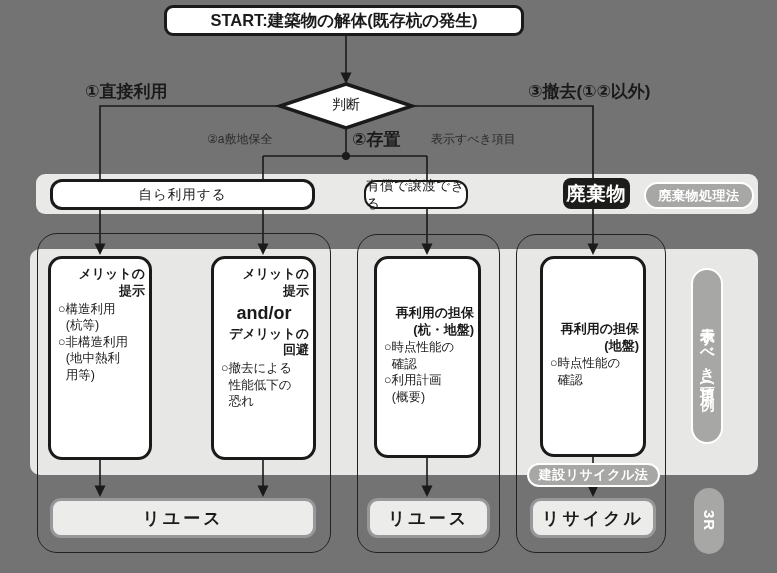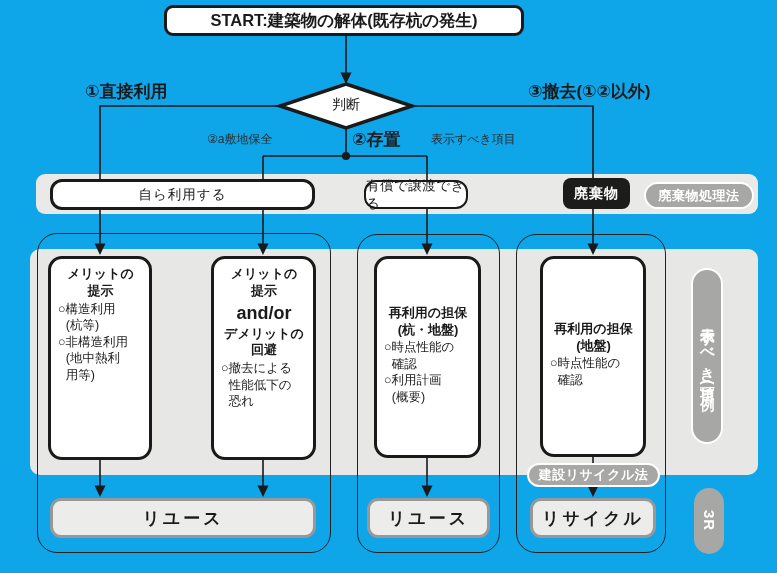--- a/index.html
+++ b/index.html
@@ -1,19 +1,19 @@
 <!DOCTYPE html>
 <html><head>
 <meta charset="utf-8">
 <style>
   * { margin:0; padding:0; box-sizing:border-box; }
   html,body { background:#ffffff; }
   .canvas {
     position:relative; width:777px; height:573px;
-    background:#0ea5e9; overflow:hidden;
+    background:#737373; overflow:hidden;
     font-family:"Liberation Sans","DejaVu Sans",sans-serif;
     color:#1a1a1a;
   }
   .abs { position:absolute; }
   
   .gray-band { background:#e9e9e7; border-radius:9px; }
   .gray-main { background:#e7e7e5; border-radius:10px; }
   
   svg.overlay { position:absolute; left:0; top:0; z-index:2; }
   
@@ -33,37 +33,37 @@
   
   .band-box {
     background:#fff; border:3px solid #1a1a1a; border-radius:12px; z-index:4;
     display:flex; align-items:center; justify-content:center;
     font-size:13.5px; letter-spacing:1px;
   }
   .band-box.thin { border-width:2.5px; letter-spacing:0.5px; }
   .waste-box {
     background:#1c1c1a; color:#fff; border-radius:8px; z-index:4;
     display:flex; align-items:center; justify-content:center;
-    font-weight:bold; font-size:14px; letter-spacing:1px;
+    font-weight:bold; font-size:19px; letter-spacing:1px;
   }
   .pill {
     background:#a7a7a5; color:#fff; border:2px solid #fff; border-radius:15px;
     display:flex; align-items:center; justify-content:center;
     font-weight:bold; z-index:4; letter-spacing:0.5px;
   }
   
   .container {
     border:1.6px solid #222; border-radius:20px; z-index:3; background:transparent;
   }
   
   .wbox {
     background:#fff; border:3px solid #1a1a1a; border-radius:14px; z-index:4;
     padding:7px 4px 4px 5px; font-size:12.5px; line-height:1.32;
   }
-  .wbox .header { font-weight:bold; font-size:13px; text-align:center; line-height:1.3; }
+  .wbox .header { font-weight:bold; font-size:13px; text-align:right; line-height:1.3; }
   .wbox .items { margin-top:1px; padding-left:2px; }
   .wbox .items .li-cont { padding-left:0.62em; }
   .wbox .mid { font-weight:bold; text-align:center; font-size:18px; margin-top:2px; }
   .wbox.vcenter { display:flex; flex-direction:column; justify-content:center; padding-top:0; }
   
   .result-box {
     background:#ececeb; border:3.5px solid #98989a; border-radius:11px; z-index:4;
     display:flex; align-items:center; justify-content:center;
     font-weight:600; font-size:17px; letter-spacing:3px;
   }

